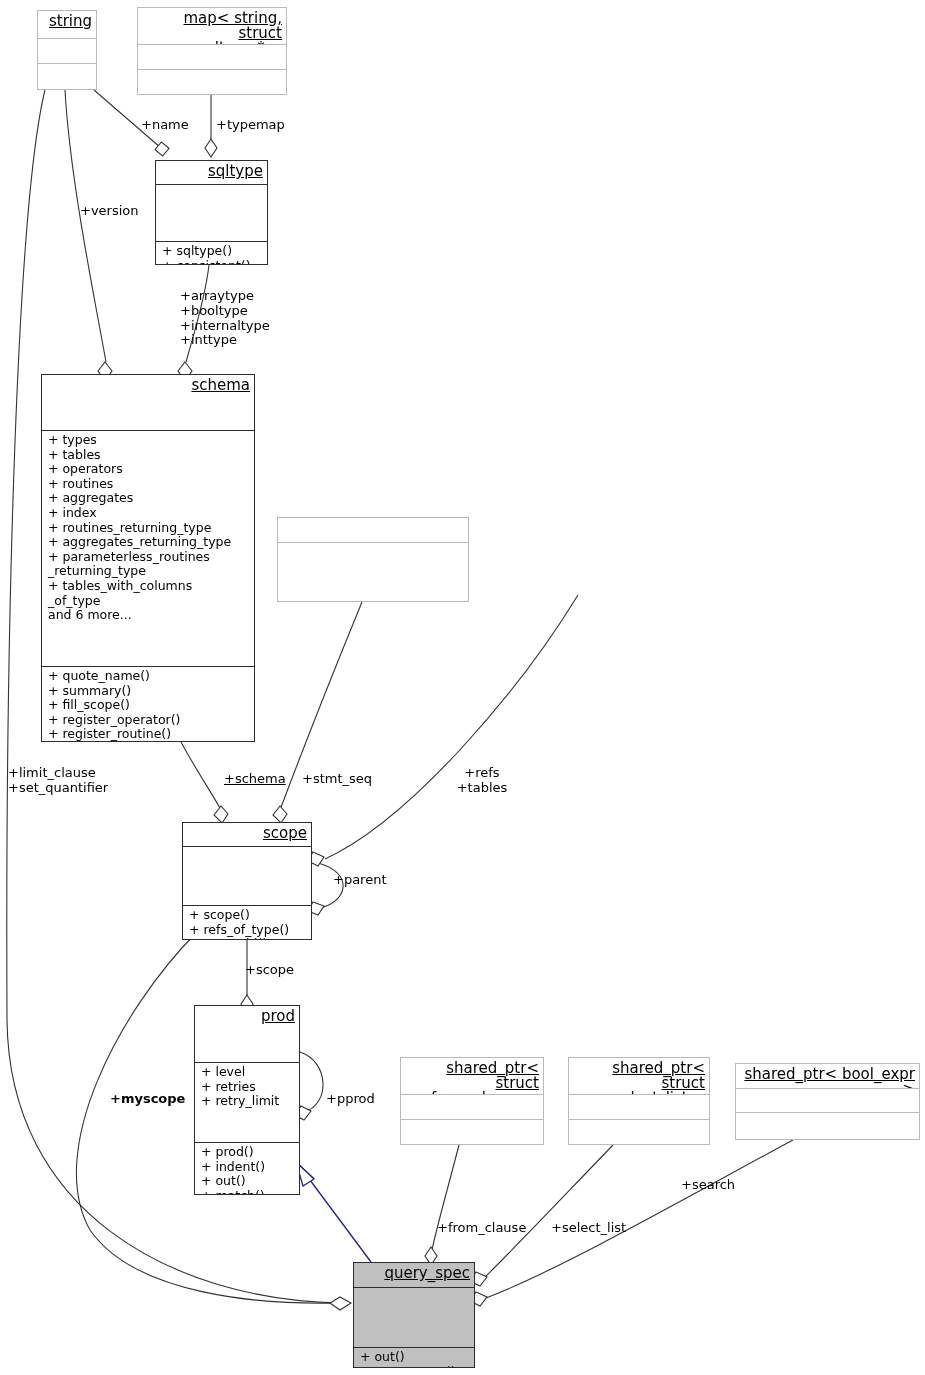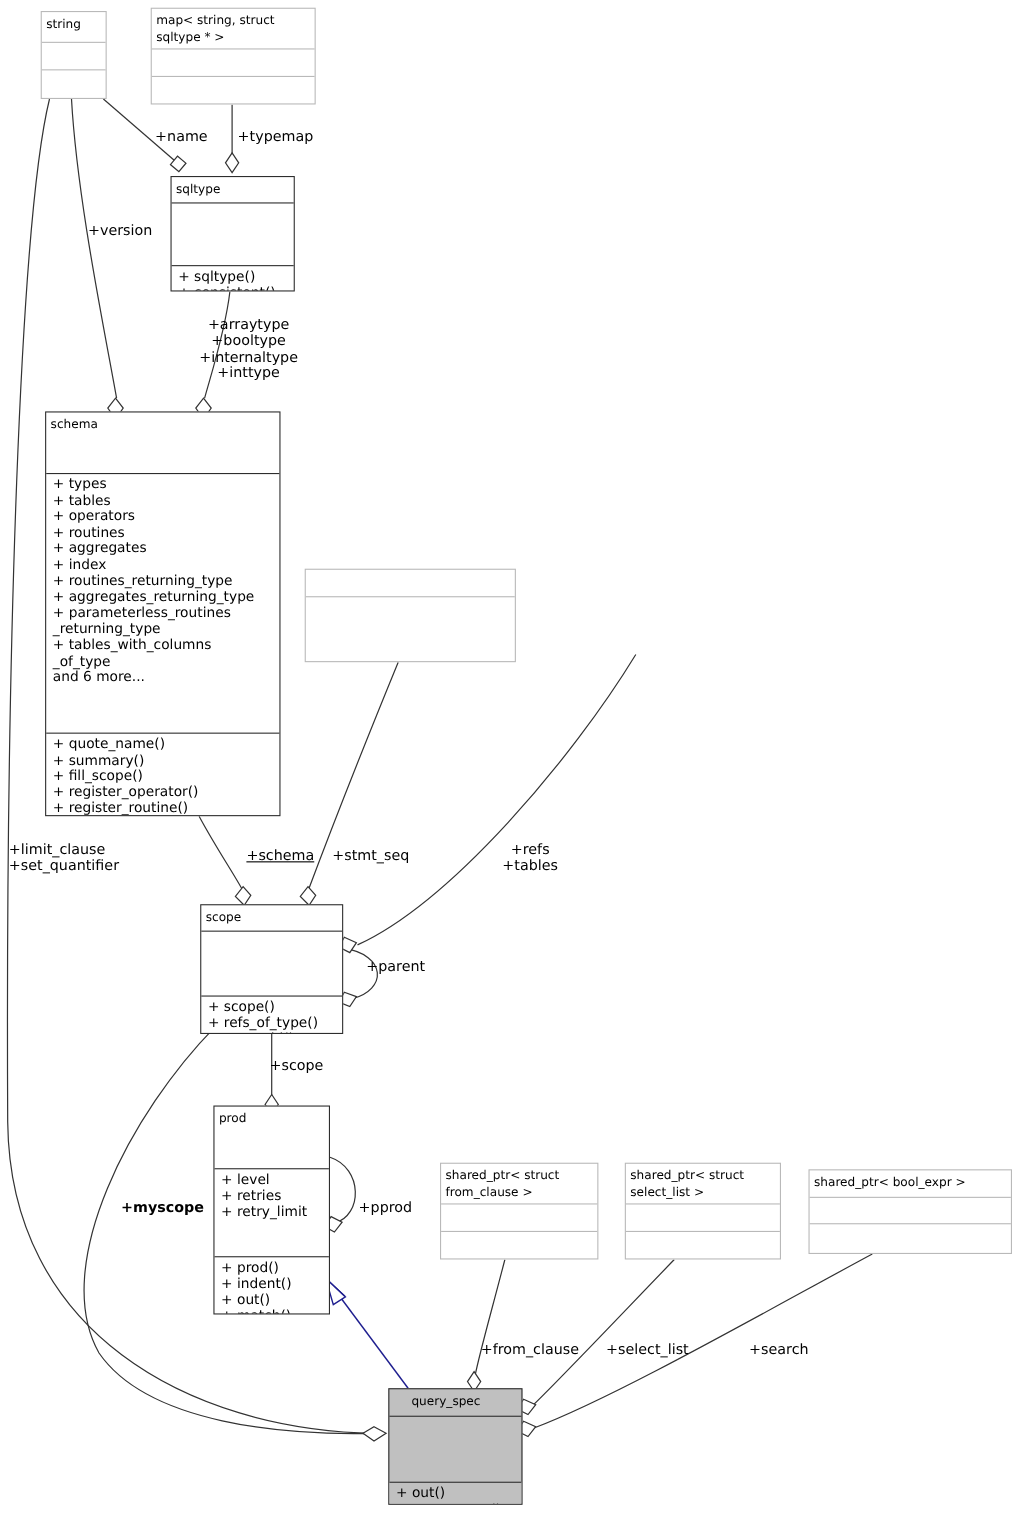--- a/index.html
+++ b/index.html
@@ -42,47 +42,48 @@
   }
   .cmp {
     box-sizing: border-box;
     overflow: hidden;
   }
   .solid .cmp + .cmp { border-top: 1px solid #2d2d2d; }
   .faint  .cmp + .cmp { border-top: 1px solid #b9b9b9; }
   .highlight .cmp + .cmp { border-top: 1px solid #2d2d2d; }
 
   .cmp.title {
-    text-align: left;
-    font-size: 11px;
+    text-align: right;
+    font-size: 15px;
     color: #000;
     line-height: 15px;
     padding: 3px 4px 4px 4px;
     white-space: pre-line;
+    text-decoration: underline;
   }
   .cmp.members {
     font-size: 12.5px;
     color: #000;
     line-height: 14.6px;
     padding: 2px 3px 3px 6px;
     white-space: pre-line;
     margin-top: 32px;
   }
   .cmp.empty { }
 
   .elabel {
     position: absolute;
     font-size: 13px;
     color: #000;
     line-height: 14.8px;
     white-space: pre-line;
     background: transparent;
   }
   .elabel.ctr { text-align: center; }
-  .elabel.rt  { text-align: center; }
+  .elabel.rt  { text-align: left; }
 </style>
 </head>
 <body>
 
 <div id="canvas">
 
   <svg class="edges" viewBox="0 0 925 1375">
     <g fill="none" stroke="#333333" stroke-width="1.1">
 
       <path d="M 94,90 L 161,148"></path>
@@ -269,15 +270,15 @@
   <div class="elabel" style="left:224px; top:772px;text-decoration:underline;">+schema</div>
   <div class="elabel" style="left:302px; top:772px;">+stmt_seq</div>
   <div class="elabel ctr" style="left:451px; top:766px; width:62px;">+refs
 +tables</div>
   <div class="elabel" style="left:333px; top:873px;">+parent</div>
   <div class="elabel" style="left:245px; top:963px;">+scope</div>
   <div class="elabel" style="left:110px; top:1092px;font-weight:bold;">+myscope</div>
   <div class="elabel" style="left:326px; top:1092px;">+pprod</div>
   <div class="elabel" style="left:437px; top:1221px;">+from_clause</div>
   <div class="elabel" style="left:551px; top:1221px;">+select_list</div>
-  <div class="elabel" style="left:681px; top:1221px;">+search</div>
+  <div class="elabel" style="left:681px; top:1178px;">+search</div>
 
 </div>
 
 </body></html>

